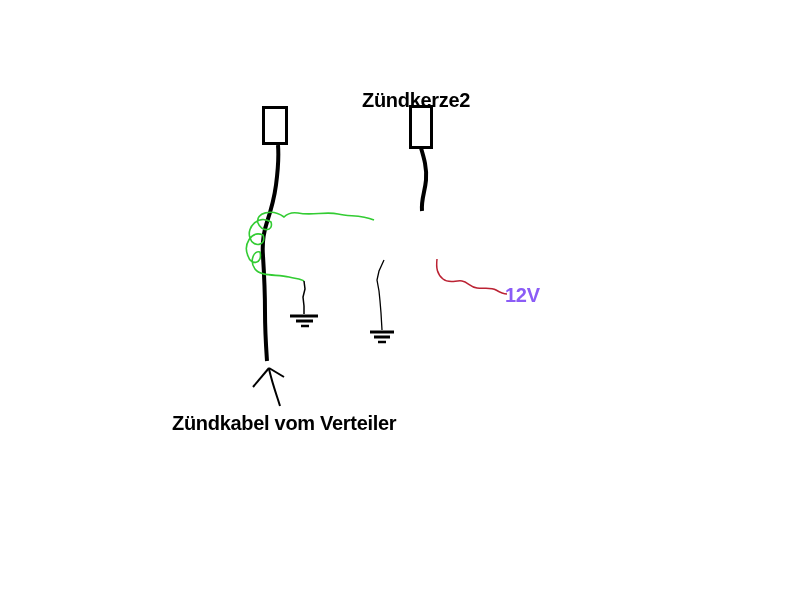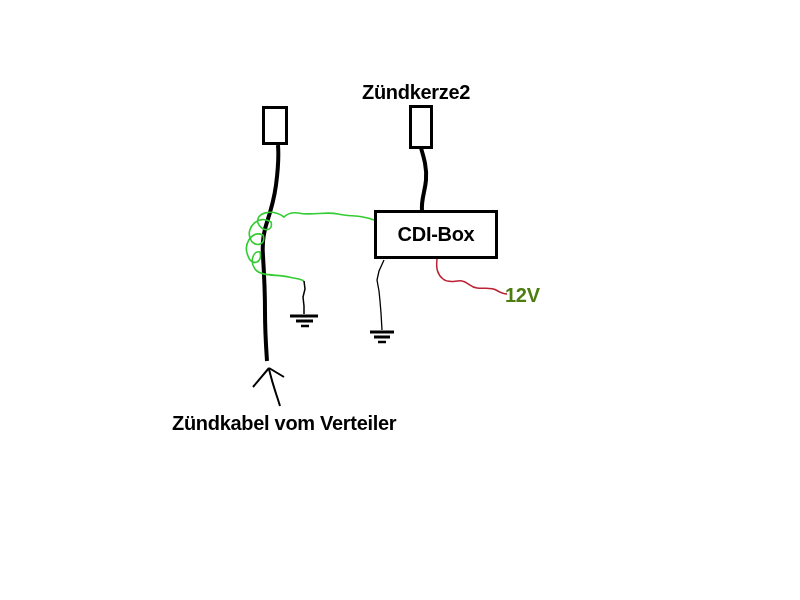--- a/index.html
+++ b/index.html
@@ -28,21 +28,21 @@
     box-sizing: border-box;
   }
   .plug1-box { left: 262px; top: 106px; width: 26px; height: 39px; }
   .plug2-box { left: 409px; top: 105px; width: 24px; height: 44px; }
   .cdi-box {
     left: 374px; top: 210px; width: 124px; height: 49px;
     display: flex; align-items: center; justify-content: center;
   }
   .cdi-box span { font-weight: bold; font-size: 20px; letter-spacing: -0.3px; }
   .plug1-label { left: 213px; top: 82px; }
-  .plug2-label { left: 362px; top: 82px; }
+  .plug2-label { left: 362px; top: 90px; }
   .v12-label   { left: 505px; top: 285px; }
   .cable-label { left: 172px; top: 413px; }
 </style>
 </head>
 <body>
 
 <div class="canvas">
 
   <svg width="800" height="600" viewBox="0 0 800 600">
 
@@ -73,21 +73,18 @@
     <g stroke="#000000" fill="none">
       <path d="M280 406 C277 396 273 386 269 369" stroke-width="2"></path>
       <path d="M269 368 L253 387" stroke-width="2"></path>
       <path d="M269 368 L284 377" stroke-width="2"></path>
     </g>
   </svg>
 
   <div class="box plug1-box"></div>
   <div class="box plug2-box"></div>
 
-  <div class="box cdi-box">
-    <span>CDI-Box</span>
-  </div>
 
   <div class="label plug2-label">Zündkerze2</div>
-  <div class="label v12-label" style="color: #4d7c0f;">12V</div>
+  <div class="label v12-label" style="color: #8b5cf6;">12V</div>
   <div class="label cable-label">Zündkabel vom Verteiler</div>
 
 </div>
 
 </body></html>

